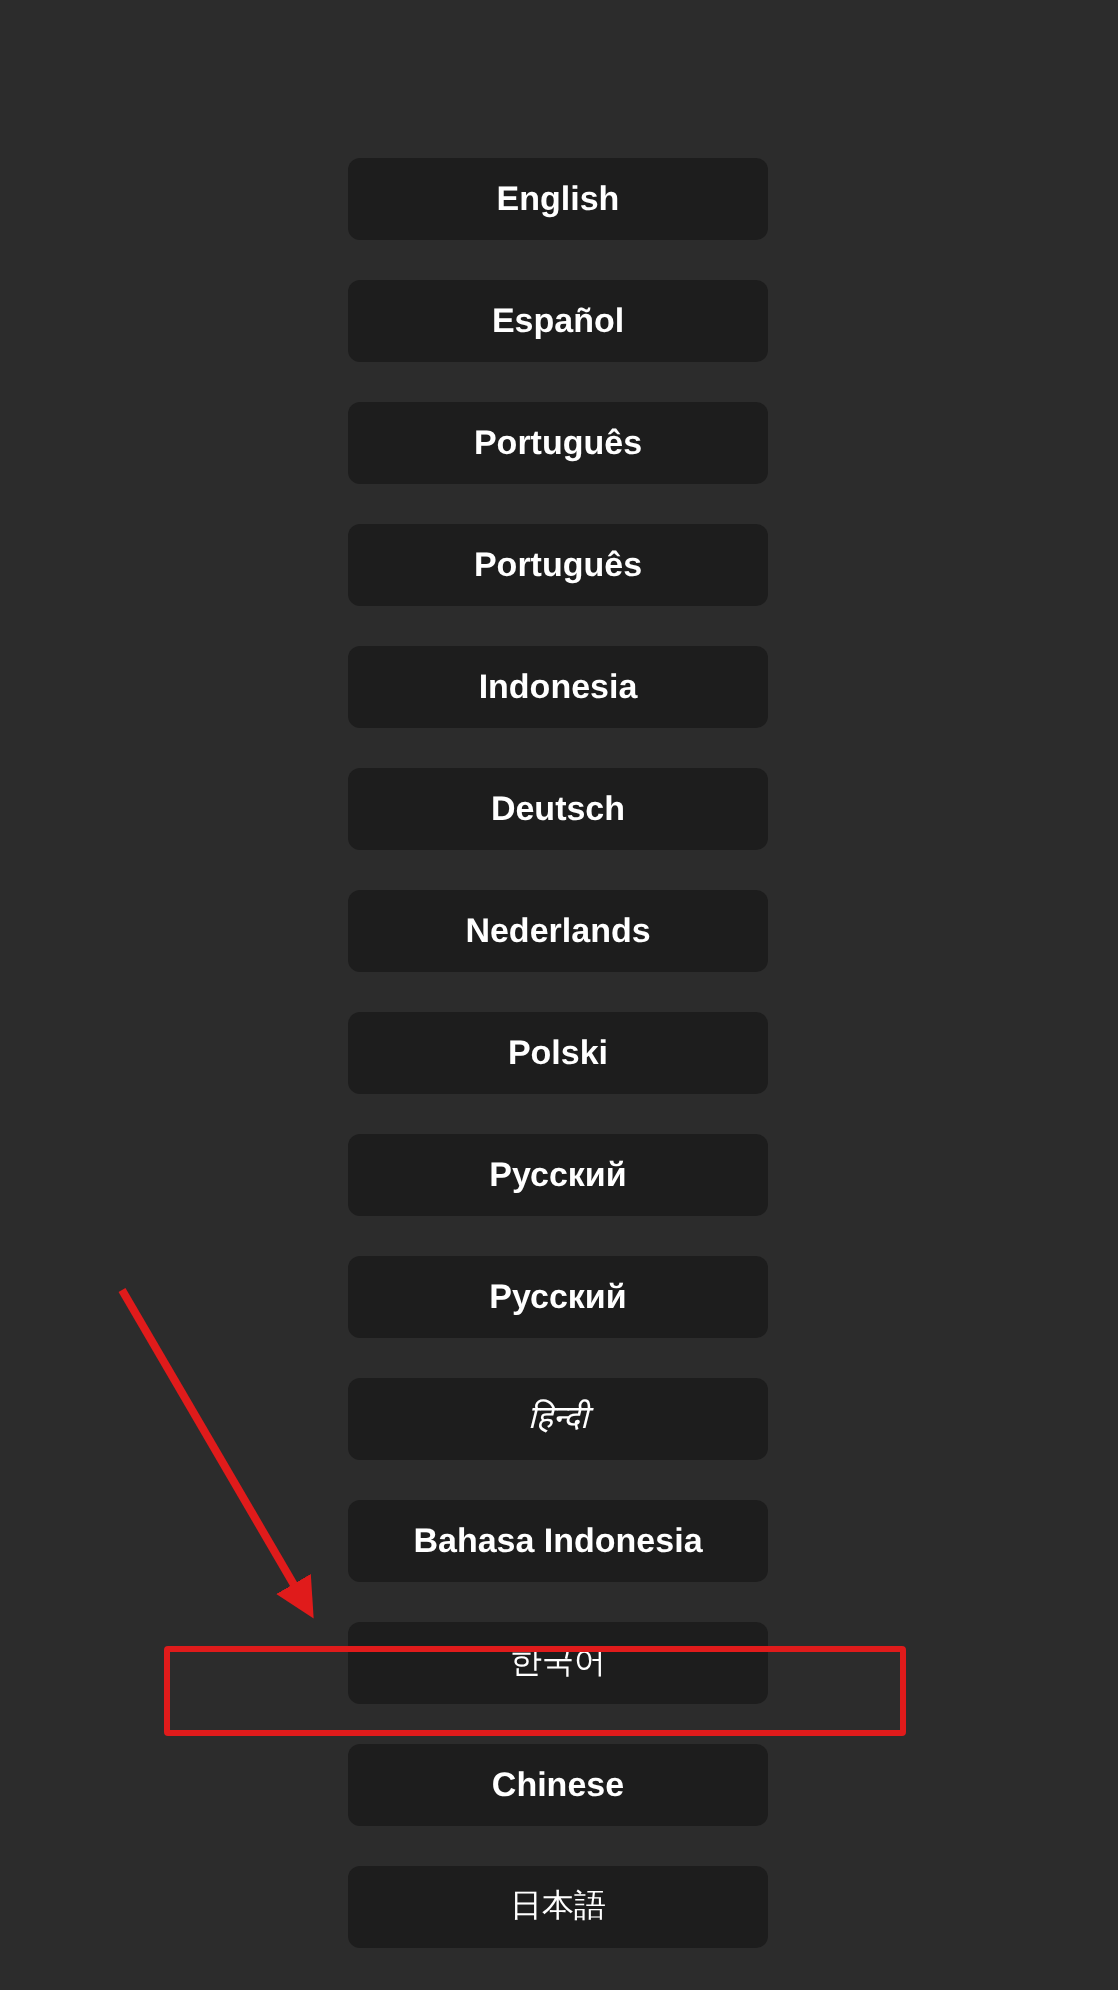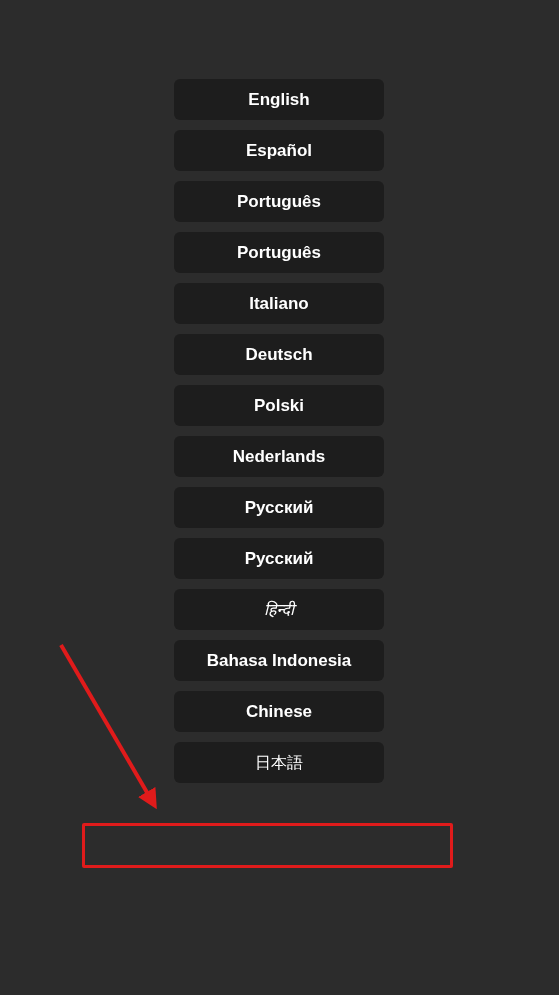--- a/index.html
+++ b/index.html
@@ -22,21 +22,21 @@
     background: #2c2c2c;
   }
 
   #language-list {
     position: absolute;
     left: 174px;
     top: 79px;
     width: 210px;
     display: flex;
     flex-direction: column;
-    gap: 10px;
+    gap: 20px;
   }
 
   .lang-button {
     height: 41px;
     box-sizing: border-box;
     background: #1d1d1d;
     border: none;
     border-radius: 6px;
     color: #ffffff;
     font-family: "Liberation Sans", "DejaVu Sans", sans-serif;
@@ -88,28 +88,29 @@
 </head>
 <body>
 
 <div id="screen">
 
   <div id="language-list">
     <button class="lang-button">English</button>
     <button class="lang-button">Español</button>
     <button class="lang-button">Português</button>
     <button class="lang-button">Português</button>
-    <button class="lang-button">Italiano</button>
+    <button class="lang-button">Indonesia</button>
     <button class="lang-button">Deutsch</button>
+    <button class="lang-button">Nederlands</button>
     <button class="lang-button">Polski</button>
-    <button class="lang-button">Nederlands</button>
     <button class="lang-button">Русский</button>
     <button class="lang-button">Русский</button>
     <button class="lang-button devanagari">हिन्दी</button>
     <button class="lang-button">Bahasa Indonesia</button>
+    <button class="lang-button cjk">한국어</button>
     <button class="lang-button">Chinese</button>
     <button class="lang-button cjk">日本語</button>
   </div>
 
   <svg id="annotation-layer" width="559" height="995" viewBox="0 0 559 995" xmlns="http://www.w3.org/2000/svg">
     <defs>
       <marker id="arrowhead" markerWidth="5" markerHeight="5" refX="2.6" refY="2.5" orient="auto">
         <polygon points="0,0 5,2.5 0,5" fill="#e01b1b"></polygon>
       </marker>
     </defs>

